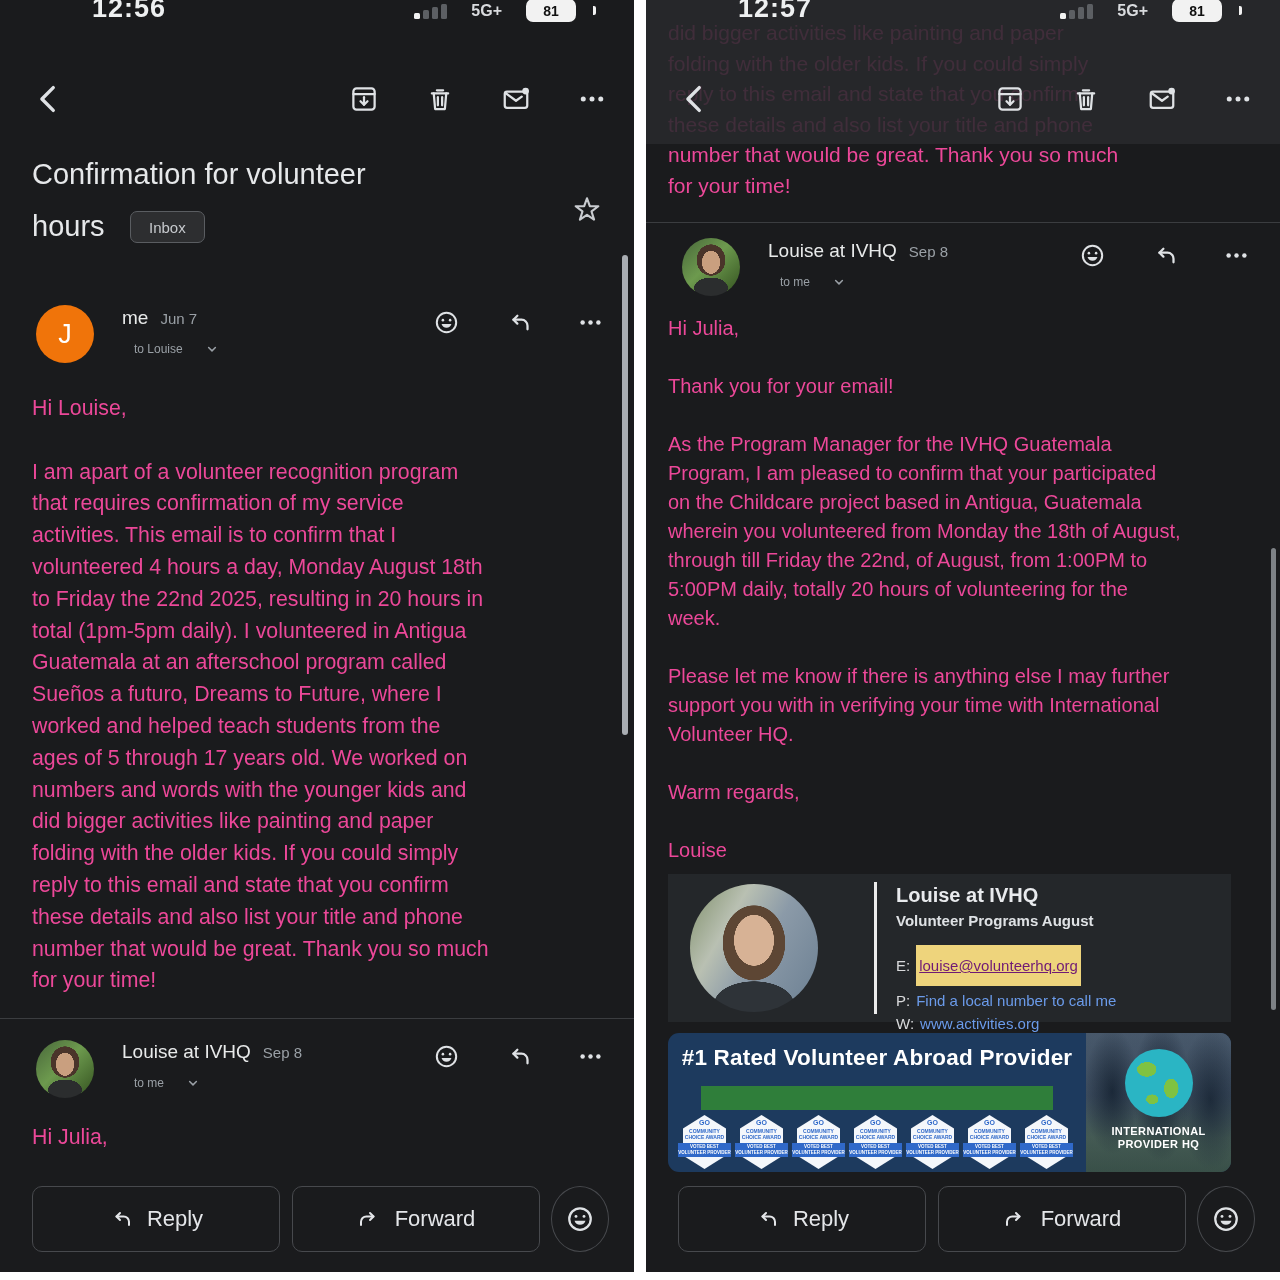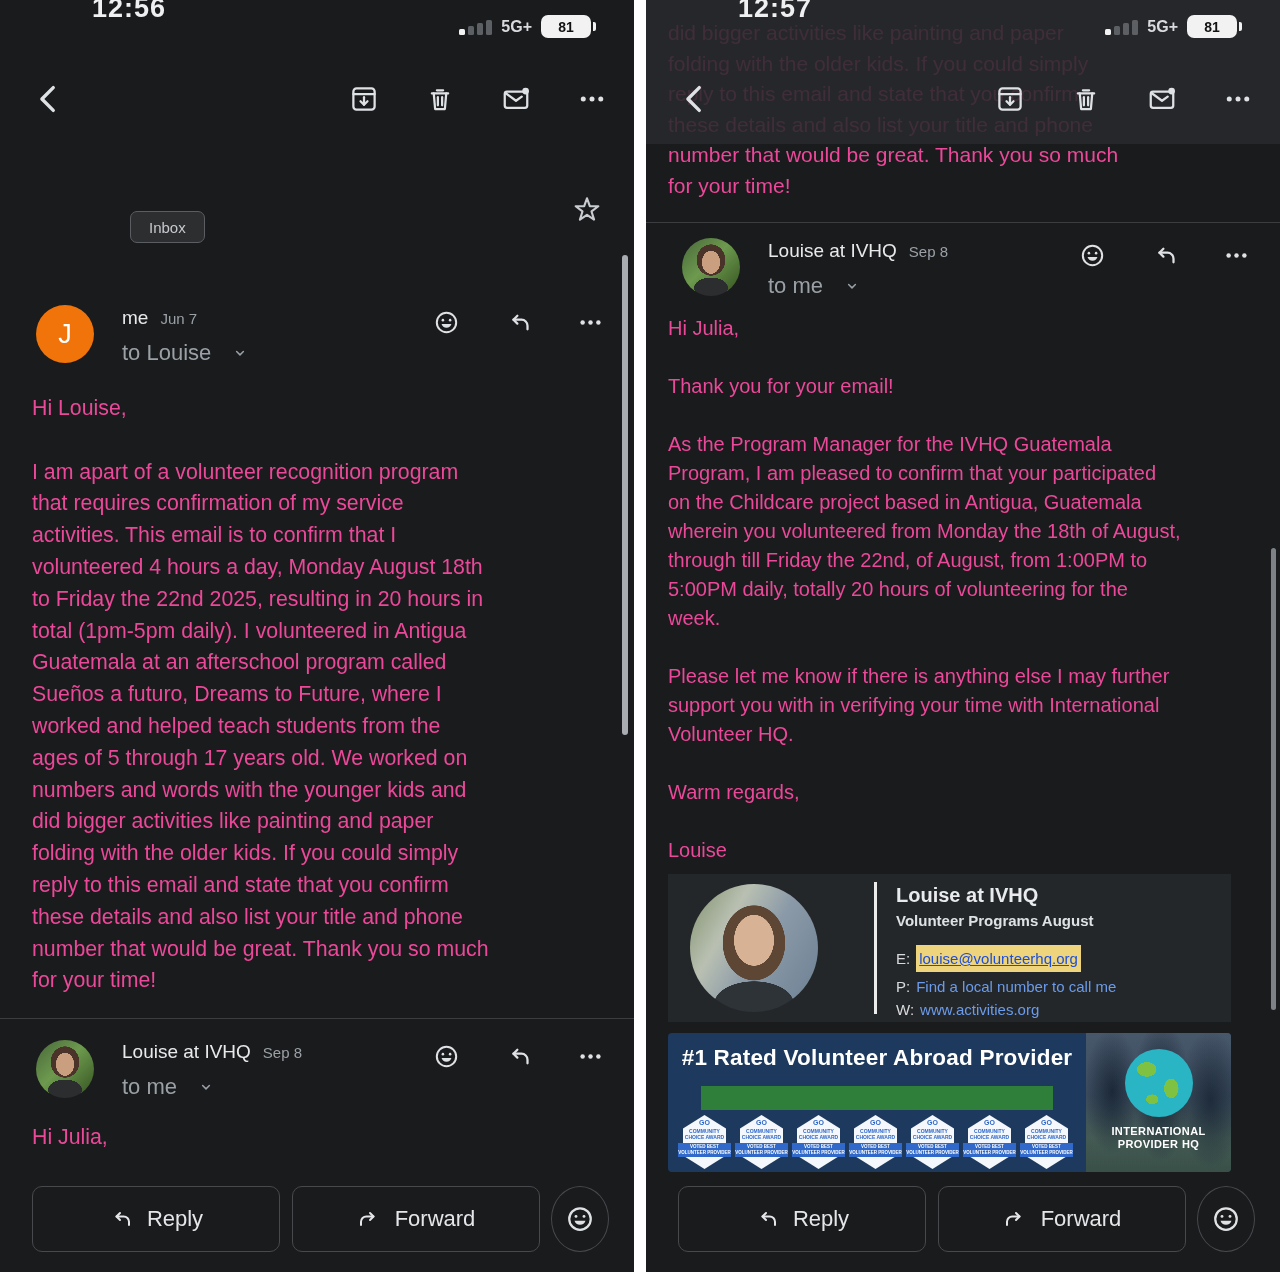--- a/index.html
+++ b/index.html
@@ -14,21 +14,21 @@
   .tool-ic{width:30px;height:30px;color:#dfe2e5}
   .row-ic{width:27px;height:27px;color:#dfe2e5}
   .btn-ic{width:24px;height:24px;color:#e4e6e9}
   .chev-ic{width:18px;height:18px;color:#9aa0a6}
   .star-ic{width:32px;height:32px;color:#c9ccd0}
   .emoji-ic{width:30px;height:30px;color:#dfe2e5}
 
   
   .statusbar{position:absolute;top:-7px;left:0;right:0;height:32px}
   .status-time{position:absolute;left:92px;top:0;font-size:27px;font-weight:700;color:#eef0f1;letter-spacing:1px}
-  .status-right{position:absolute;right:38px;top:22px;display:flex;align-items:center;gap:9px}
+  .status-right{position:absolute;right:38px;top:6px;display:flex;align-items:center;gap:24px}
   .net{font-size:16px;font-weight:700;color:#d9dbde}
   .battery{width:50px;height:23px;background:#f2f2f2;border-radius:7px;display:flex;align-items:center;justify-content:center;
            font-size:14px;font-weight:700;color:#111}
   .batt-tip{width:3px;height:9px;background:#f2f2f2;border-radius:0 2px 2px 0;margin-left:-7px}
   .sigbars{display:flex;align-items:flex-end;gap:3px;height:16px}
   .sigbars i{display:block;width:6px;border-radius:1.5px;background:#5c5f63}
   .sigbars i.on{background:#f2f2f2}
 
   
   .toolbar-back{position:absolute;left:32px;top:82px;width:34px;height:34px}
@@ -45,21 +45,21 @@
   .av{position:absolute;left:36px;width:58px;height:58px;border-radius:50%;display:flex;align-items:center;justify-content:center}
   .av-orange{background:#f0740a;color:#fff;font-size:27px;font-weight:400}
   .av-photo{background:
       radial-gradient(ellipse 15px 19px at 50% 42%, #c99f7f 60%, rgba(0,0,0,0) 61%),
       radial-gradient(ellipse 23px 25px at 50% 38%, #4a342a 62%, rgba(0,0,0,0) 63%),
       radial-gradient(ellipse 28px 17px at 50% 86%, #2b2d2e 60%, rgba(0,0,0,0) 61%),
       linear-gradient(135deg,#48663a,#6d9a4e 45%,#33511f)}
   .hdr-name{position:absolute;left:122px;display:flex;align-items:baseline;gap:12px}
   .hdr-name .nm{font-size:19px;color:#e8eaea}
   .hdr-name .dt{font-size:15px;color:#9aa0a6}
-  .hdr-to{position:absolute;left:122px;display:flex;align-items:center;gap:20px;font-size:22px;color:#9aa0a6}
+  .hdr-to{position:absolute;left:134px;display:flex;align-items:center;gap:20px;font-size:12px;color:#9aa0a6}
   .hdr-icons{position:absolute;right:30px;display:flex;align-items:center;gap:45px}
 
   
   .mail-body{position:absolute;color:#ec4899;white-space:pre-line}
   .body-left{left:32px;top:393px;width:582px;font-size:21.3px;line-height:31.8px}
   .tail-right{left:22px;top:18px;width:596px;font-size:21px;line-height:30.6px}
   .body-right{left:22px;top:314px;width:598px;font-size:20px;line-height:29px}
   .preview-left{left:32px;top:1122px;width:582px;font-size:21.3px;line-height:31.8px}
   .divider{position:absolute;left:0;right:0;height:1px;background:#3b3d40}
 
@@ -87,24 +87,24 @@
       radial-gradient(ellipse 50px 60px at 50% 46%, #5d4634 62%, rgba(0,0,0,0) 63%),
       radial-gradient(ellipse 66px 38px at 50% 94%, #2e3338 60%, rgba(0,0,0,0) 61%),
       linear-gradient(120deg,#7f8f6a,#b9c0b2 30%,#8b9aa8 55%,#6b7f92)}
   .sig-vline{position:absolute;left:206px;top:8px;width:3px;height:132px;background:#ececec}
   .sig-text{position:absolute;left:228px;top:10px}
   .sig-name{font-size:20px;font-weight:700;color:#e8eaed}
   .sig-title{font-size:15px;font-weight:700;color:#dfe2e5;margin-top:5px}
   .sig-row{font-size:15px;color:#d9dadc;margin-top:6px;display:flex;align-items:center;gap:6px}
   .sig-rows{margin-top:16px}
   .lnk{color:#6b9bea;cursor:pointer}
-  .hl{background:#eed47c;color:#1d4ed8;text-decoration:underline;padding:5px 3px;cursor:pointer}
-
-  
-  .banner{position:absolute;left:22px;top:1033px;width:563px;height:139px;background:#1d3a5e;border-radius:4px;overflow:hidden}
+  .hl{background:#eed47c;color:#701a75;text-decoration:underline;padding:12px 3px;cursor:pointer}
+
+  
+  .banner{position:absolute;left:22px;top:1033px;width:563px;height:139px;background:#1d3a5e;border-radius:11px;overflow:hidden}
   .banner-headline{position:absolute;left:0;top:12px;width:418px;text-align:center;font-size:22.5px;font-weight:700;color:#fff;letter-spacing:.2px}
   .ribbon-wing{position:absolute;top:53px;width:352px;height:24px;left:33px;background:#2f7e3a}
   .ribbon{position:absolute;left:45px;top:46px;width:328px;height:32px;background:linear-gradient(180deg,#49b056,#3c9a47);
           display:flex;align-items:center;justify-content:center;font-size:19px;font-weight:700;color:#fff}
   .badges{position:absolute;left:9px;top:82px;display:flex;gap:2px}
   .badge{position:relative;width:55px;height:54px}
   .hex{position:absolute;left:6px;top:0;width:43px;height:54px;background:#f4f7fb;
        clip-path:polygon(50% 0,100% 25%,100% 75%,50% 100%,0 75%,0 25%)}
   .b-go{position:absolute;left:0;right:0;top:4px;text-align:center;font-size:7px;font-weight:700;color:#3069c9}
   .b-award{position:absolute;left:0;right:0;top:13px;text-align:center;font-size:5px;line-height:6px;font-weight:700;color:#3069c9;white-space:pre-line}
@@ -220,20 +220,22 @@
           <use href="#i-maildot"></use>
         </svg>
       </span>
     <span>
         <svg class="ic tool-ic">
           <use href="#i-more"></use>
         </svg>
       </span>
   </div>
 
+  <div class="subject">Confirmation for volunteer
+hours</div>
   <span class="chip">Inbox</span>
   <span class="star">
       <svg class="ic star-ic">
         <use href="#i-star"></use>
       </svg>
     </span>
 
   <div class="av av-orange" style="top:305px">
     <span>J</span>
   </div>

